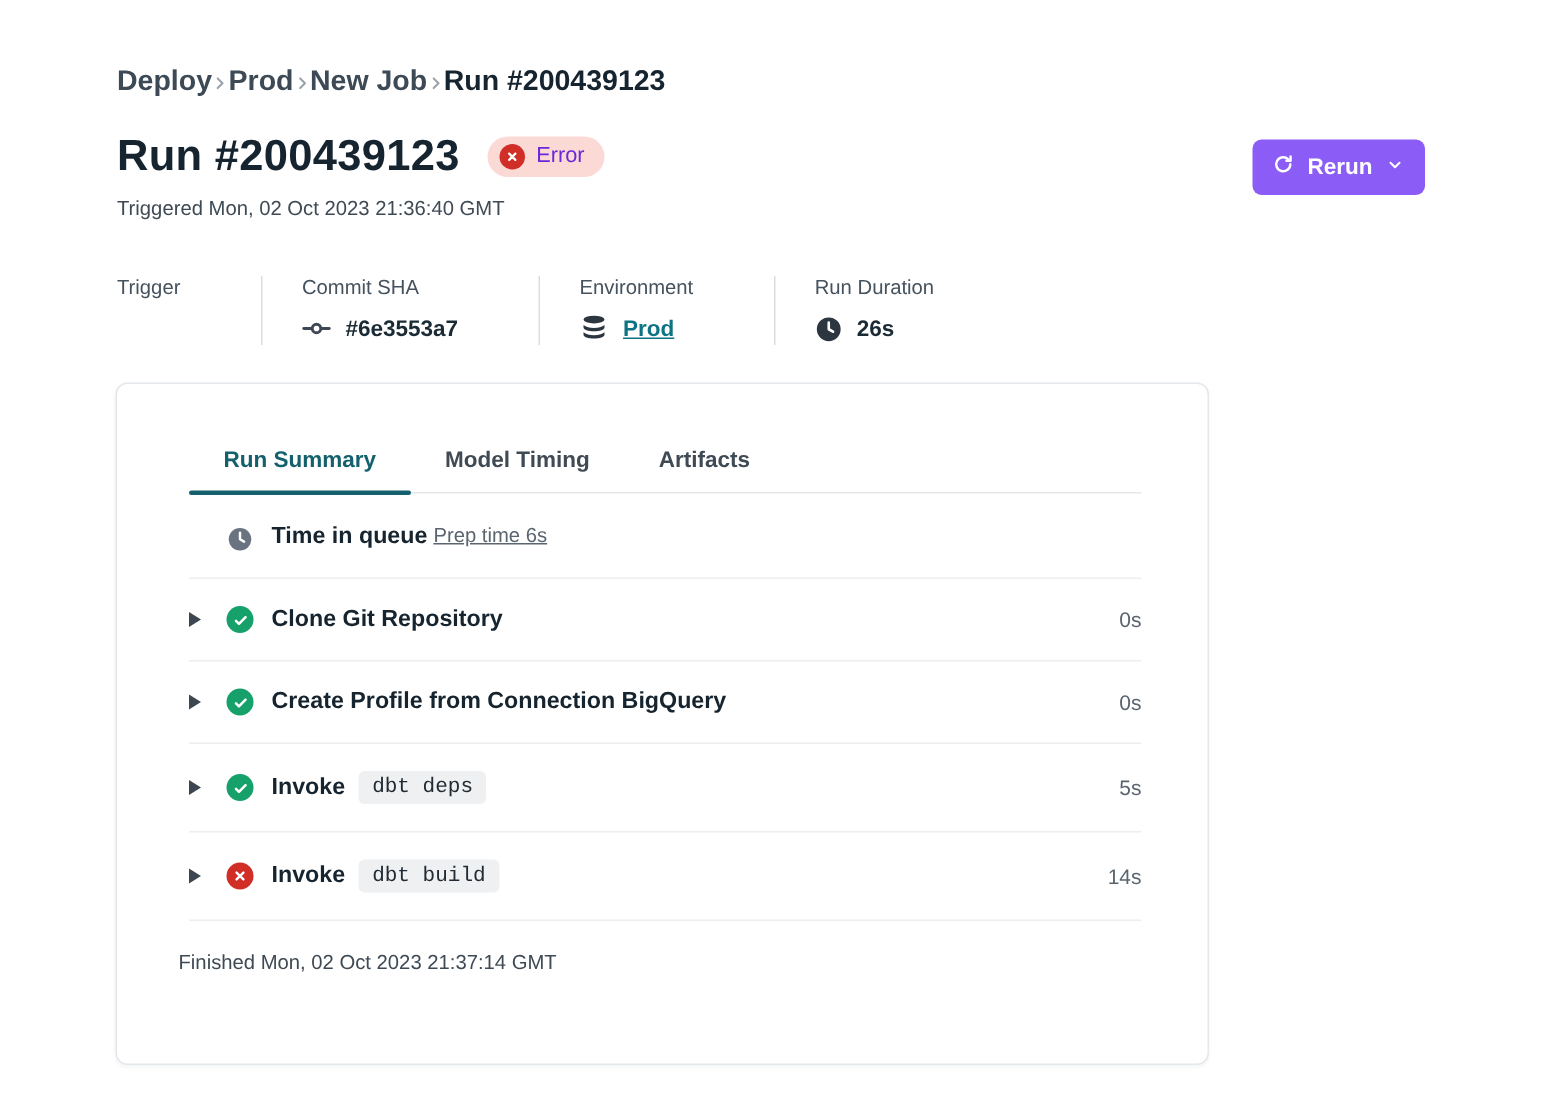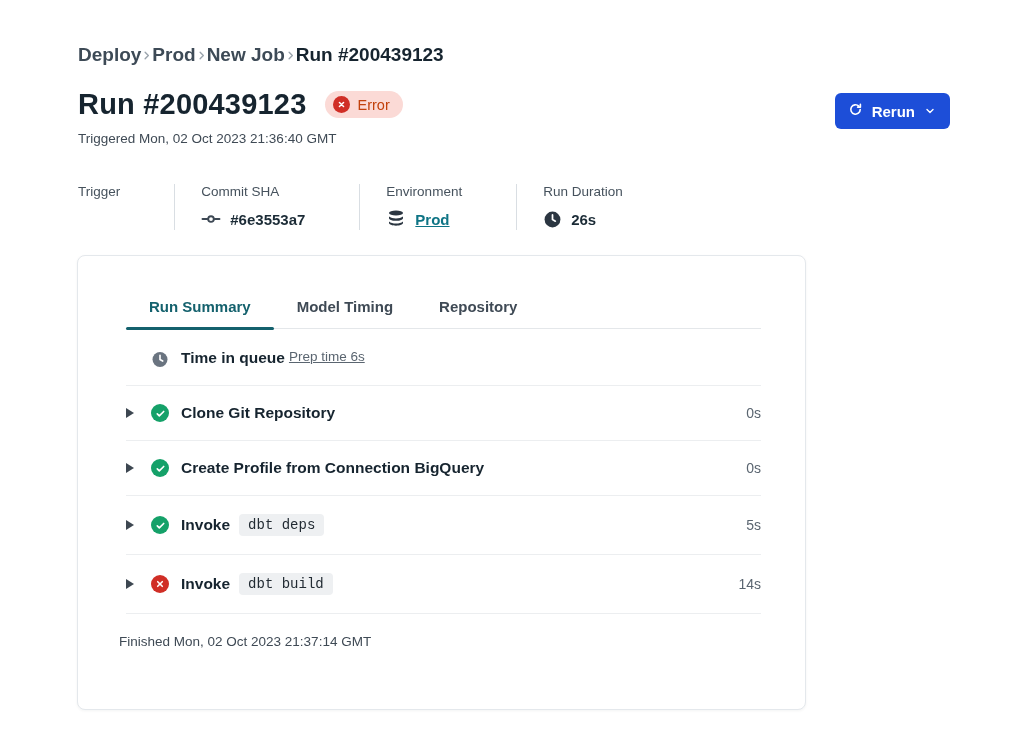--- a/index.html
+++ b/index.html
@@ -9,26 +9,26 @@
     background:#ffffff; color:#1b2b36; position:relative; overflow:hidden;
   }
   
   .breadcrumb { display:flex; align-items:center; margin:44px 0 0 78px; font-size:19px; font-weight:600; color:#3d4a56; }
   .breadcrumb .crumb { cursor:pointer; }
   .breadcrumb .crumb.current { color:#16242f; font-weight:700; }
   .crumb-sep { color:#9aa3ac; display:flex; align-items:center; }
   
   .header-row { position:relative; margin:22px 80px 0 78px; display:flex; align-items:center; gap:18px; }
   .page-title { font-size:29px; font-weight:700; color:#16242f; letter-spacing:.2px; }
-  .status-badge { display:inline-flex; align-items:center; gap:8px; background:#fbdad6; border-radius:16px; padding:5px 13px 5px 8px; font-size:14.5px; color:#c2410c; }
+  .status-badge { display:inline-flex; align-items:flex-start; gap:8px; background:#fbdad6; border-radius:16px; padding:5px 13px 5px 8px; font-size:14.5px; color:#6d28d9; }
   .circle-icon { width:17px; height:17px; border-radius:50%; display:inline-flex; align-items:center; justify-content:center; flex:0 0 auto; }
   .circle-icon.red { background:#d02e26; }
   .circle-icon.green { background:#15a169; }
   .circle-icon svg { display:block; }
-  .rerun-btn { position:absolute; right:0; top:5px; display:flex; align-items:center; gap:9px; background:#1d4ed8; color:#fff; border:none; border-radius:6px; padding:9px 14px 9px 13px; font-size:15px; font-weight:600; font-family:inherit; cursor:pointer; }
+  .rerun-btn { position:absolute; right:0; top:5px; display:flex; align-items:center; gap:9px; background:#8b5cf6; color:#fff; border:none; border-radius:6px; padding:9px 14px 9px 13px; font-size:15px; font-weight:600; font-family:inherit; cursor:pointer; }
   .triggered-line { margin:10px 0 0 78px; font-size:13.5px; color:#3f4a55; }
   
   .meta-row { margin:38px 12px 0 78px; display:flex;gap:28px; }
   .meta-section { padding:0 26px; border-left:1px solid #d9dee3; }
   .meta-section:first-child { padding-left:0; border-left:none; }
   .meta-label { font-size:13.5px; color:#46525d; margin-bottom:9px; }
   .meta-value { display:flex; align-items:center; gap:9px; font-size:15px; font-weight:600; color:#1b2b36; min-height:22px; }
   .meta-value .ico { display:inline-flex; align-items:center; }
   .dotted-underline { border-bottom:1.5px dotted #8d98a2; padding-bottom:1px; cursor:default; }
   .env-link { color:#0e7485; text-decoration:underline; cursor:pointer; font-weight:600; }
@@ -146,21 +146,21 @@
       </span>
       <span>26s</span>
     </div>
   </div>
 </div>
 
 <section class="card">
   <div class="tabs">
     <div class="tab active">Run Summary</div>
     <div class="tab">Model Timing</div>
-    <div class="tab">Repository</div>
+    <div class="tab">Artifacts</div>
   </div>
 
   <div class="row queue-row">
     <span class="caret-slot"></span>
     <span class="circle-icon gray-clock" style="background:none; margin-right:12px;">
       <svg width="19" height="19" viewBox="0 0 24 24">
           <circle cx="12" cy="12" r="10" fill="#6a7480"></circle>
           <path d="M12 6.3V12l3.6 2.1" stroke="#ffffff" stroke-width="2.2" fill="none" stroke-linecap="round" stroke-linejoin="round"></path>
         </svg>
     </span>

